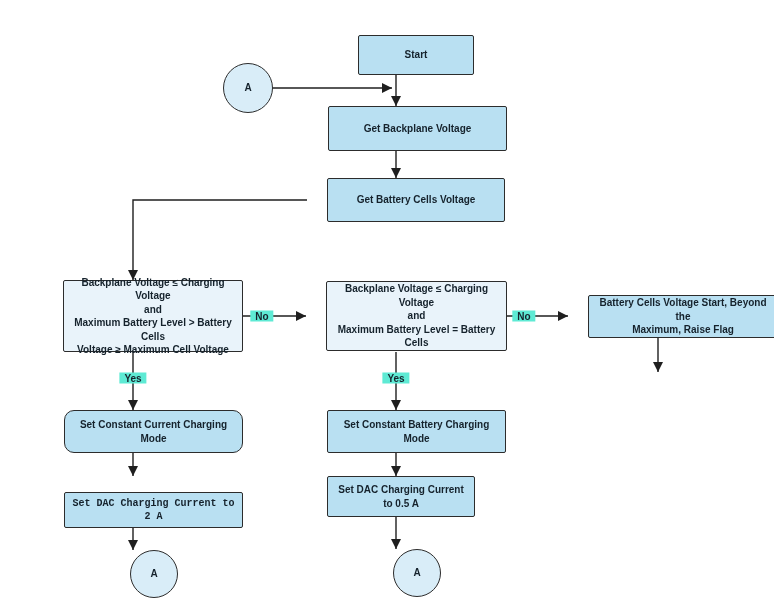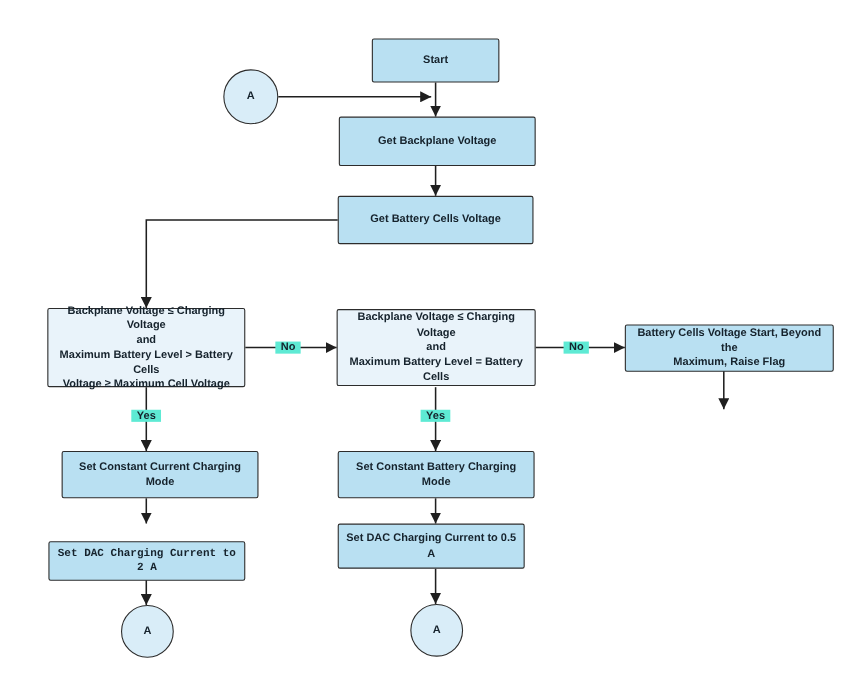--- a/index.html
+++ b/index.html
@@ -17,20 +17,21 @@
     text-align:center;
     border:1.5px solid #2c2c2c;
     border-radius:2px;
     font-weight:bold;
     font-size:10px;
     line-height:1.35;
     color:#15222c;
     white-space:pre-line;
     box-sizing:border-box;
     padding:2px 6px;
+    margin-left:20px;
   }
   .process{background:#b9e0f2;}
   .decision{background:#e9f3fa;}
   .connector{
     background:#d9edf8;
     border-radius:50%;
     padding:0;
   }
   .edge-label{
     position:absolute;
@@ -83,27 +84,27 @@
 Maximum Battery Level &gt; Battery Cells
 Voltage ≥ Maximum Cell Voltage</div>
 
   <div class="node decision" style="left:306px;top:281px;width:181px;height:70px;">Backplane Voltage ≤ Charging Voltage
 and
 Maximum Battery Level = Battery Cells</div>
 
   <div class="node process" style="left:568px;top:295px;width:190px;height:43px;">Battery Cells Voltage Start, Beyond the
 Maximum, Raise Flag</div>
 
-  <div class="node process" style="left:56px;top:410px;width:179px;height:43px;">Set Constant Current Charging Mode</div>
+  <div class="node process" style="left:44px;top:410px;width:179px;height:43px;border-radius:10px;">Set Constant Current Charging Mode</div>
 
   <div class="node process" style="left:44px;top:492px;width:179px;height:36px;font-family:Liberation Mono, monospace;">Set DAC Charging Current to 2 A</div>
 
   <div class="node process" style="left:307px;top:410px;width:179px;height:43px;">Set Constant Battery Charging Mode</div>
 
-  <div class="node process" style="left:307px;top:476px;width:170px;height:41px;">Set DAC Charging Current to 0.5 A</div>
+  <div class="node process" style="left:307px;top:476px;width:148px;height:41px;">Set DAC Charging Current to 0.5 A</div>
 
   <div class="node connector" style="left:110px;top:550px;width:48px;height:48px;">A</div>
 
   <div class="node connector" style="left:373px;top:549px;width:48px;height:48px;">A</div>
 
 
   <span class="edge-label" style="left:133px;top:378px;">Yes</span>
 
   <span class="edge-label" style="left:262px;top:316px;">No</span>
 

